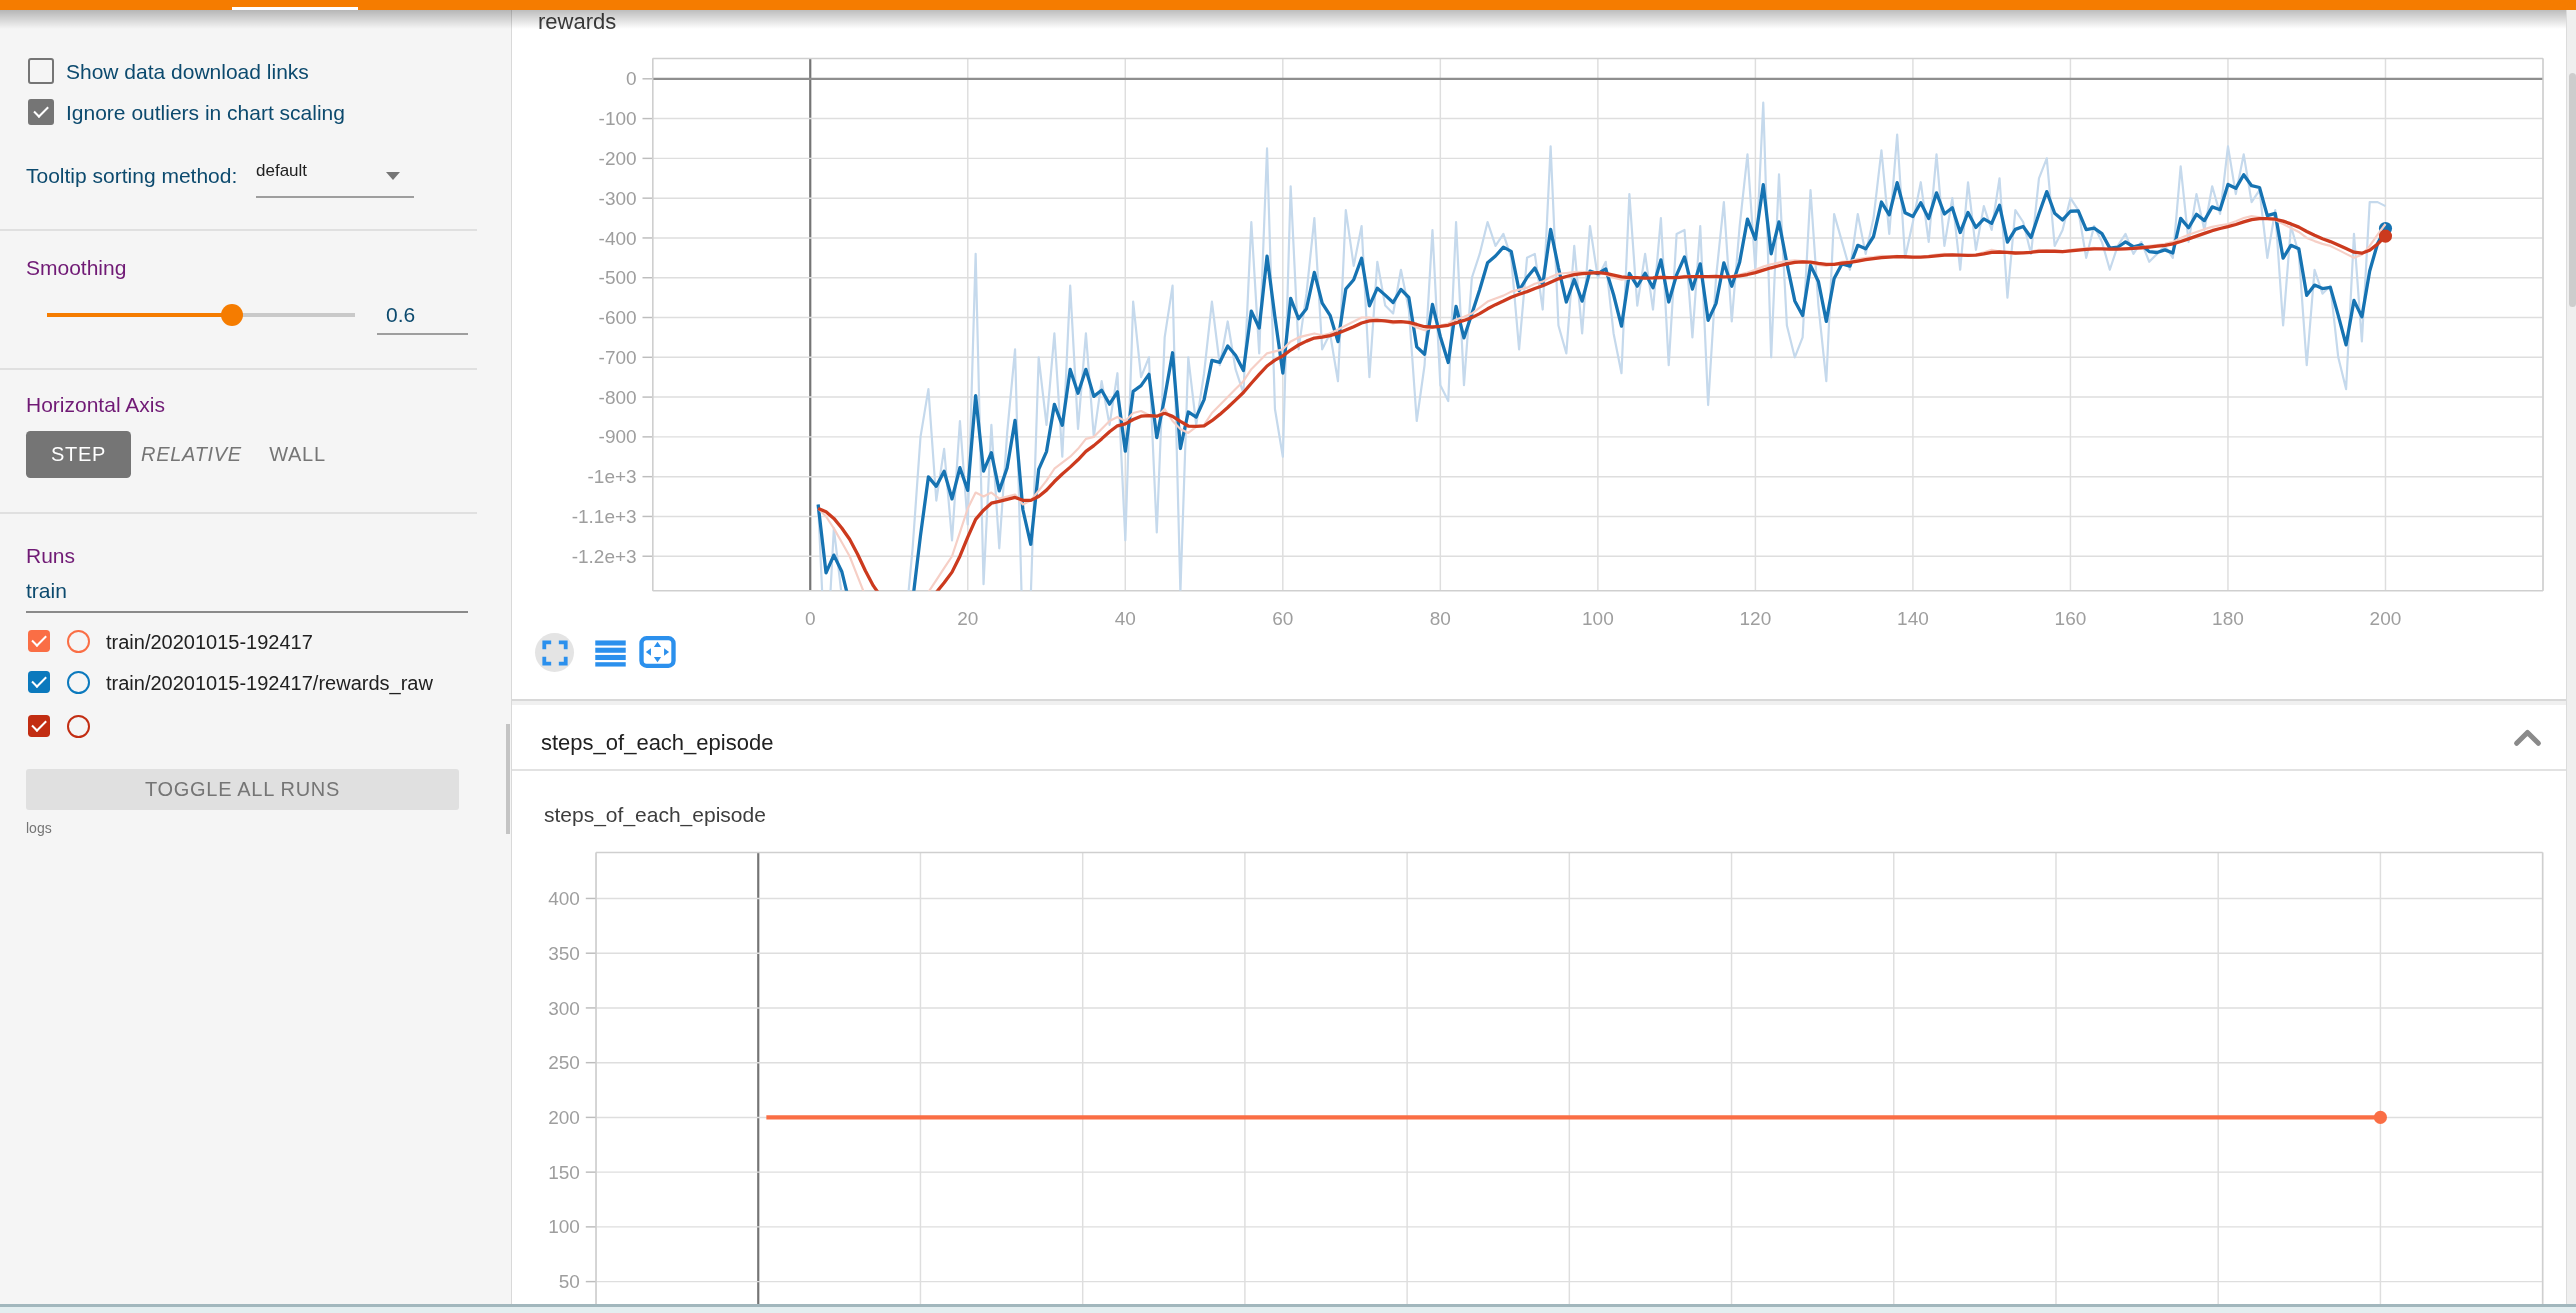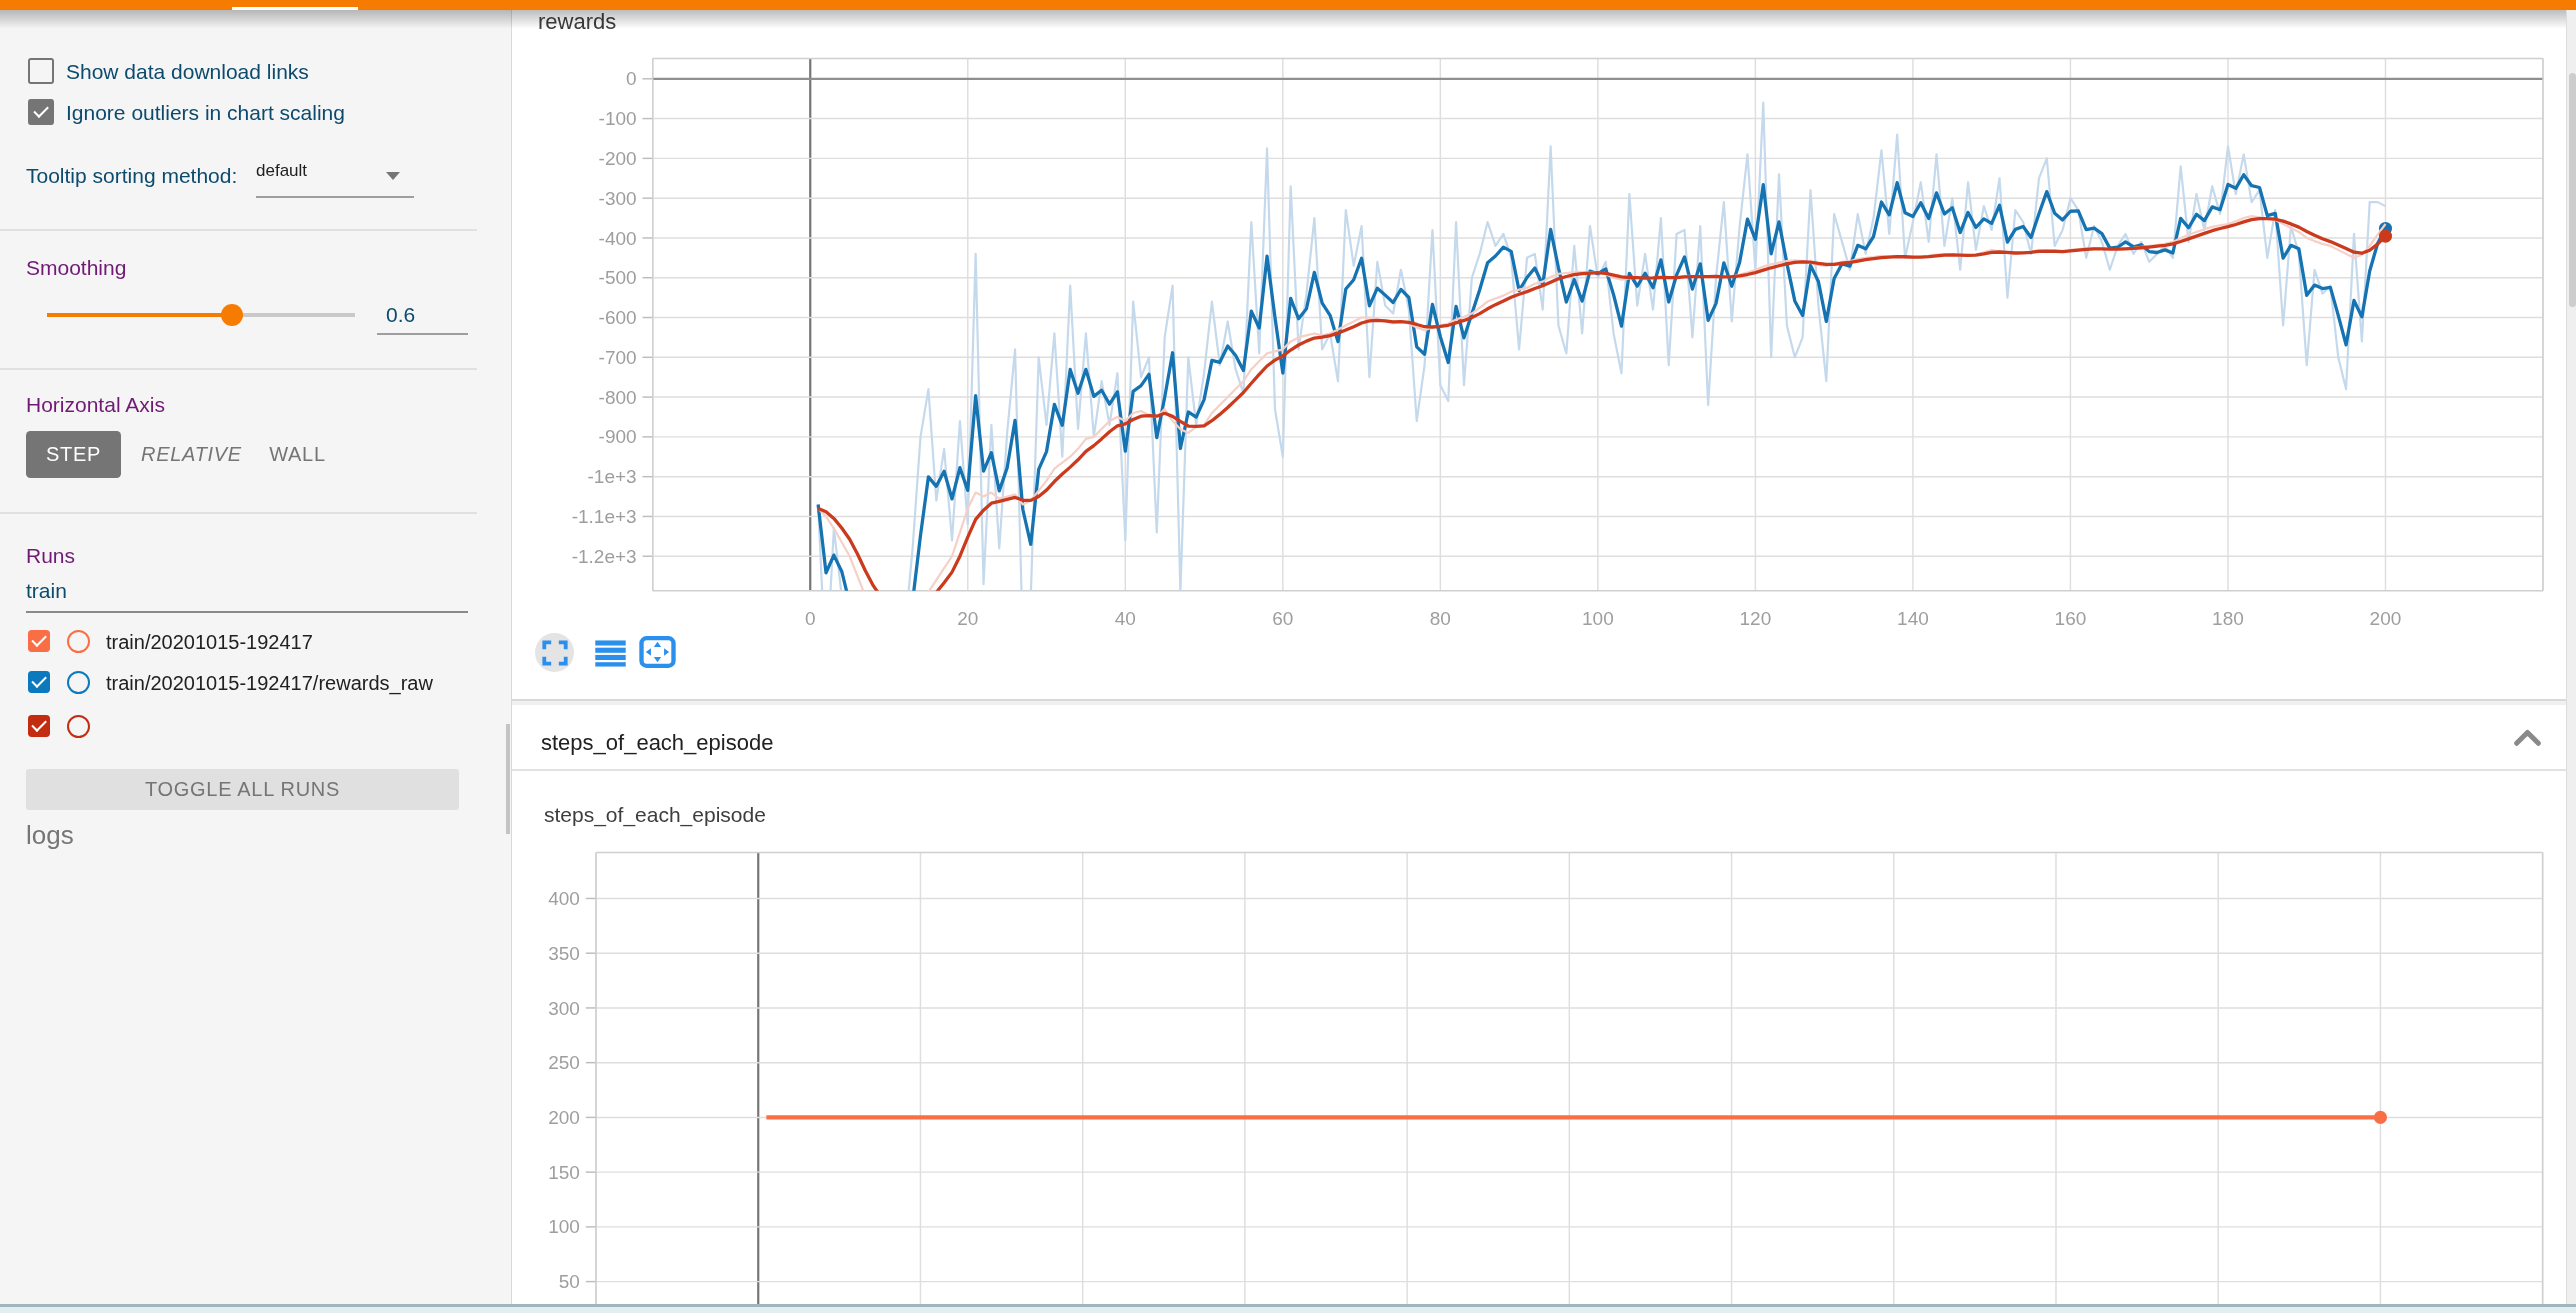--- a/index.html
+++ b/index.html
@@ -82,21 +82,21 @@
     <div class="sb-abs sb-sub" style="left:26px;top:246px;">Smoothing</div>
     <div class="slider-track" style="left:47px;top:303px;width:308px;"></div>
     <div class="slider-fill" id="slider-fill" style="left:47px;top:303px;width:185px;"></div>
     <div class="slider-thumb" id="slider-thumb" style="left:221px;top:294px;"></div>
     <div class="sb-abs sb-label" style="left:386px;top:293px;">0.6</div>
     <div class="underline" style="left:377px;top:323px;width:91px;"></div>
 
     <div class="divider" style="top:358px;"></div>
 
     <div class="sb-abs sb-sub" style="left:26px;top:383px;">Horizontal Axis</div>
-    <div class="axis-btn sel" style="left:26px;top:421px;width:95px;">STEP</div>
+    <div class="axis-btn sel" style="left:26px;top:421px;width:105px;">STEP</div>
     <div class="axis-btn unsel" style="left:146px;top:421px;width:91px;font-style:italic;">RELATIVE</div>
     <div class="axis-btn unsel" style="left:268px;top:421px;width:59px;">WALL</div>
 
     <div class="divider" style="top:502px;"></div>
 
     <div class="sb-abs sb-sub" style="left:26px;top:534px;">Runs</div>
     <div class="sb-abs sb-label" style="left:26px;top:569px;">train</div>
     <div class="underline" style="left:26px;top:601px;width:442px;background:#8a8a8a;"></div>
 
     <div class="runbox run-cb" style="left: 28px; top: 620px; background: rgb(250, 110, 69);">
@@ -110,21 +110,21 @@
       </div>
     <div class="runcircle run-rc" style="left: 67px; top: 661px; border-color: rgb(11, 121, 189);"></div>
     <div class="sb-abs run-label" style="left:106px;top:662px;">train/20201015-192417/rewards_raw</div>
 
     <div class="runbox run-cb" style="left: 28px; top: 705px; background: rgb(194, 45, 18);">
         <span class="check"></span>
       </div>
     <div class="runcircle run-rc" style="left: 67px; top: 705px; border-color: rgb(194, 45, 18);"></div>
 
     <div class="toggle-btn">TOGGLE ALL RUNS</div>
-    <div class="sb-abs" style="left:26px;top:810px;color:#757575;font-size:26px;">logs</div>
+    <div class="sb-abs" style="left:26px;top:810px;color:#757575;font-size:14px;">logs</div>
   </div>
   <div class="sb-scroll-thumb"></div>
 
   <div class="main-title" style="left:538px;top:8.8px;">rewards</div>
 
   <svg id="chart-rewards" class="chart" style="left:512px;top:0;" width="2054" height="702" viewBox="700 0 2808 960">
       <clipPath id="clip-0">
         <rect x="892" y="80" width="2585" height="728"></rect>
       </clipPath>
       <line x1="892" y1="80" x2="892" y2="808" stroke="#dedede" stroke-width="2"></line>

